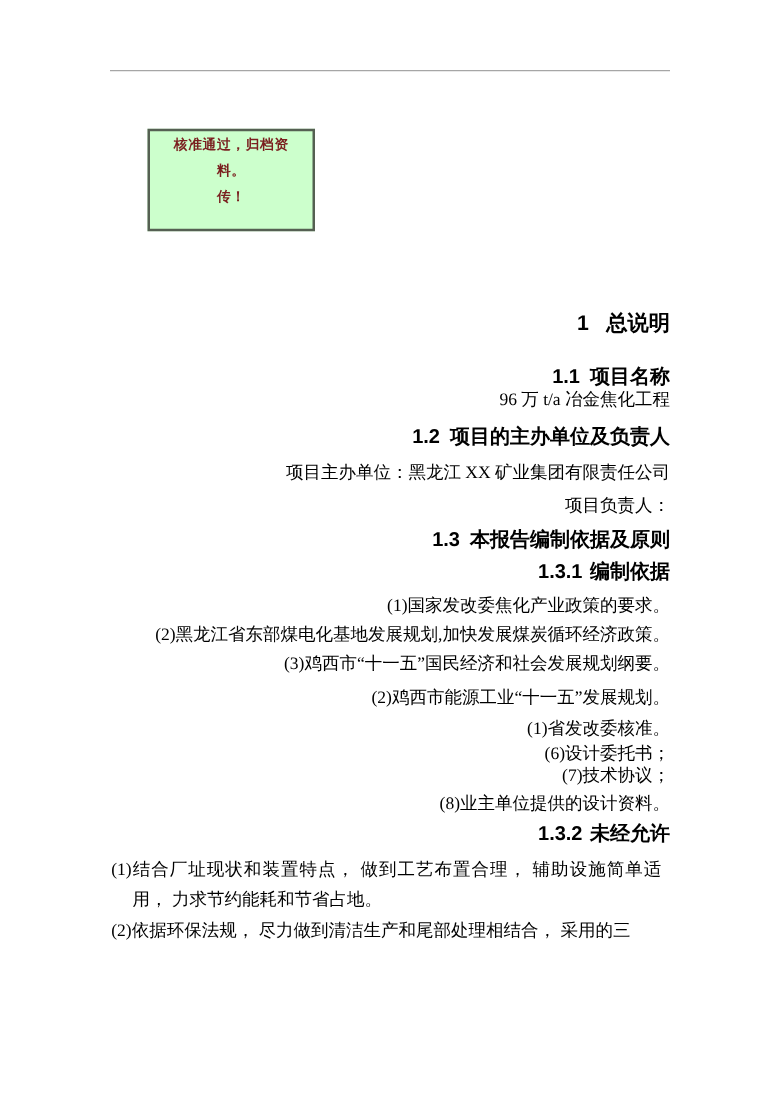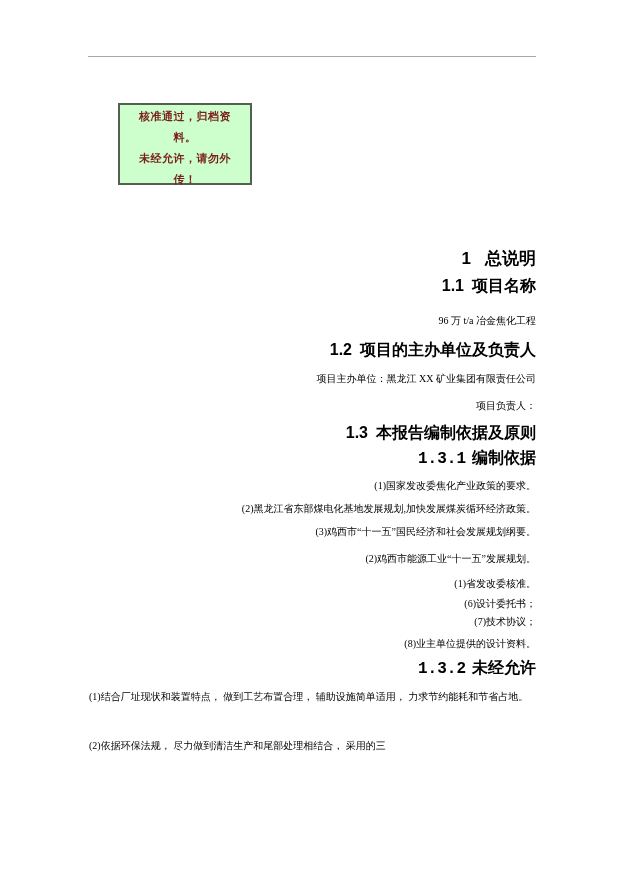--- a/index.html
+++ b/index.html
@@ -42,23 +42,23 @@
   }
 
   .content{position:absolute;left:87px;top:0;width:449px;}
 
   .abs{position:absolute;left:0;width:449px;text-align:right;}
 
   .h1{font-family:"Liberation Sans","DejaVu Sans",sans-serif;font-weight:bold;font-size:17px;line-height:21px;white-space:nowrap;}
   .h2,.h3{font-family:"Liberation Sans","DejaVu Sans",sans-serif;font-weight:bold;font-size:16px;line-height:20px;white-space:nowrap;}
   .h1 .hnum{margin-right:14px;}
   .h2 .hnum{margin-right:8px;}
-  .h3 .hnum{margin-right:6px;font-family:Liberation Mono, monospace;}
+  .h3 .hnum{margin-right:6px;}
 
-  .body-text{font-size:10px;line-height:19px;}
+  .body-text{font-size:14px;line-height:19px;}
   .indent-1{padding-left:12px;}
   .indent-2{padding-left:26px;}
   .list-item{padding-left:8px;white-space:nowrap;}
   .para{
     margin-left:2px;
     padding-left:17px;
     text-indent:-17px;
     width:440px;
     text-align:justify;
     line-height:24px;
@@ -67,31 +67,30 @@
 </head>
 <body>
 
 <div class="page">
 
   <div class="header-rule"></div>
 
   <div class="stamp">
     <div class="s-line">核准通过，归档资</div>
     <div class="s-line">料。</div>
-    <div class="s-line">未经允许，请勿外</div>
     <div class="s-line">传！</div>
   </div>
 
   <div class="content">
 
     <div class="abs h1" style="top:248px">
       <span class="hnum">1</span><span>总说明</span>
     </div>
 
-    <div class="abs h2" style="top:276px">
+    <div class="abs h2" style="top:292px">
       <span class="hnum">1.1</span><span>项目名称</span>
     </div>
     <div class="abs body-text indent-1" style="top:311px">96 万 t/a 冶金焦化工程</div>
 
     <div class="abs h2" style="top:340px">
       <span class="hnum">1.2</span><span>项目的主办单位及负责人</span>
     </div>
     <div class="abs body-text indent-2" style="top:369px">项目主办单位：黑龙江 XX 矿业集团有限责任公司</div>
     <div class="abs body-text indent-2" style="top:396px">项目负责人：</div>
 

